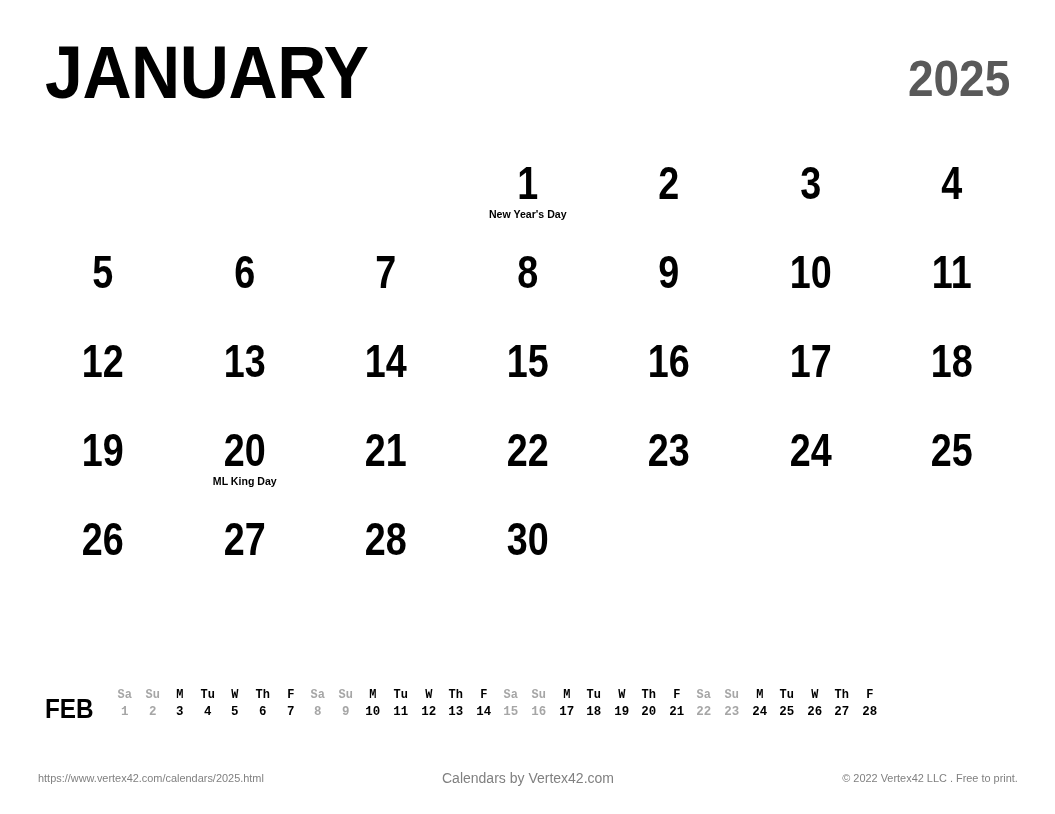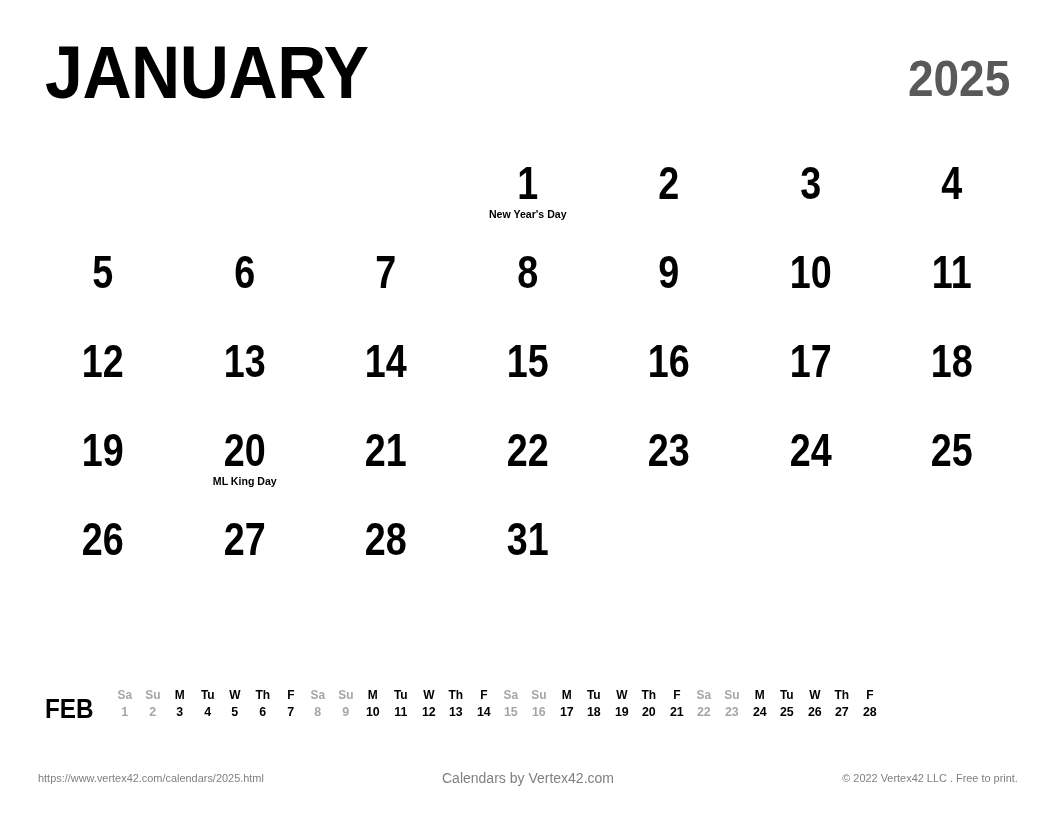--- a/index.html
+++ b/index.html
@@ -138,21 +138,21 @@
   }
   .mini-days {
     position: absolute;
     left: 72px;
     top: 0;
     display: flex;
   }
   .mini-day {
     width: 27.6px;
     text-align: center;
-    font-family: Liberation Sans, sans-serif;
+    font-family: Liberation Mono, monospace;
     font-weight: bold;
     color: #000000;
   }
   .mini-day .dow {
     display: block;
     font-size: 13px;
     line-height: 17px;
     transform: scaleX(0.92);
   }
   .mini-day .num {
@@ -295,21 +295,21 @@
       <div class="cell">
         <span class="daynum">26</span>
       </div>
       <div class="cell">
         <span class="daynum">27</span>
       </div>
       <div class="cell">
         <span class="daynum">28</span>
       </div>
       <div class="cell">
-        <span class="daynum">31</span>
+        <span class="daynum">30</span>
       </div>
       <div class="cell empty"></div>
     </div>
 
   <div class="mini-strip">
     <div class="mini-label">FEB</div>
     <div class="mini-days" id="mini-days">
         <div class="mini-day weekend">
           <span class="dow">Sa</span>
           <span class="num">1</span>

